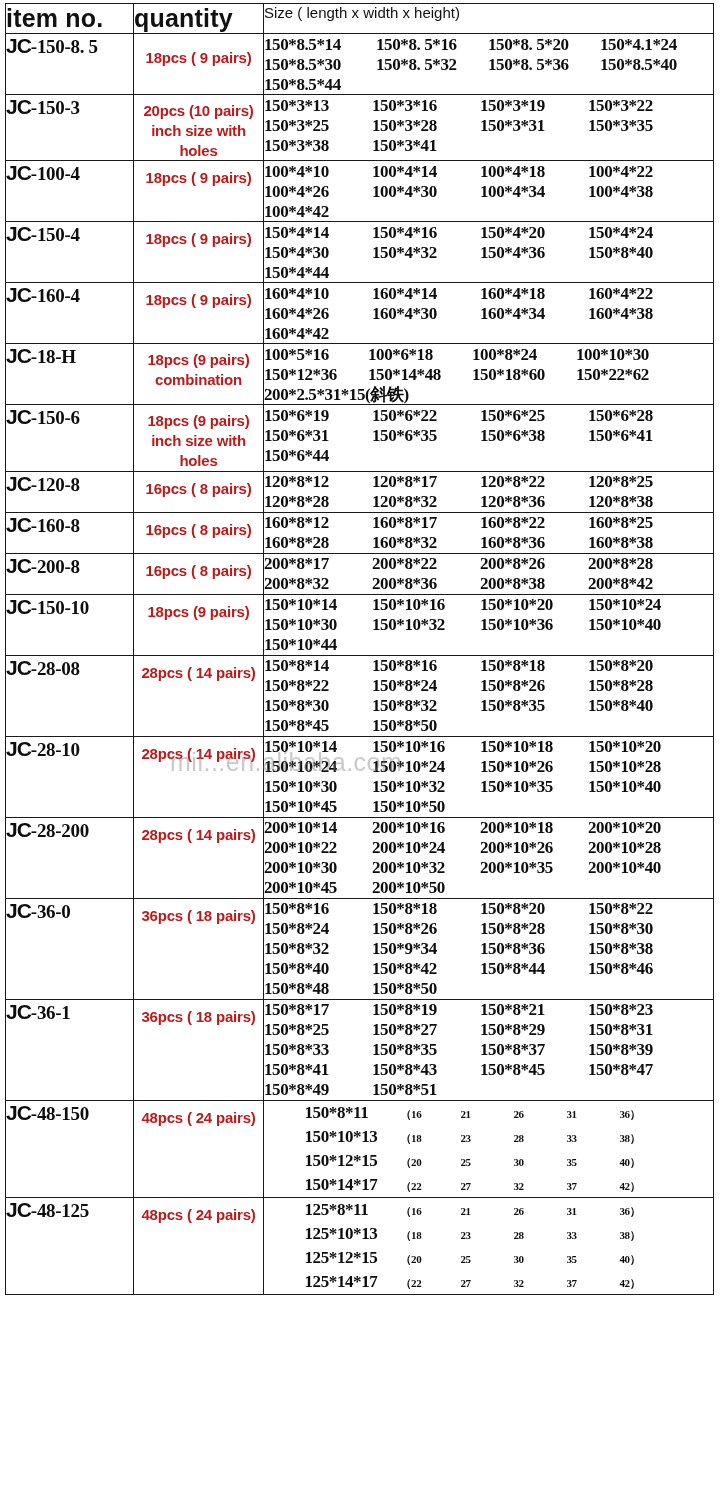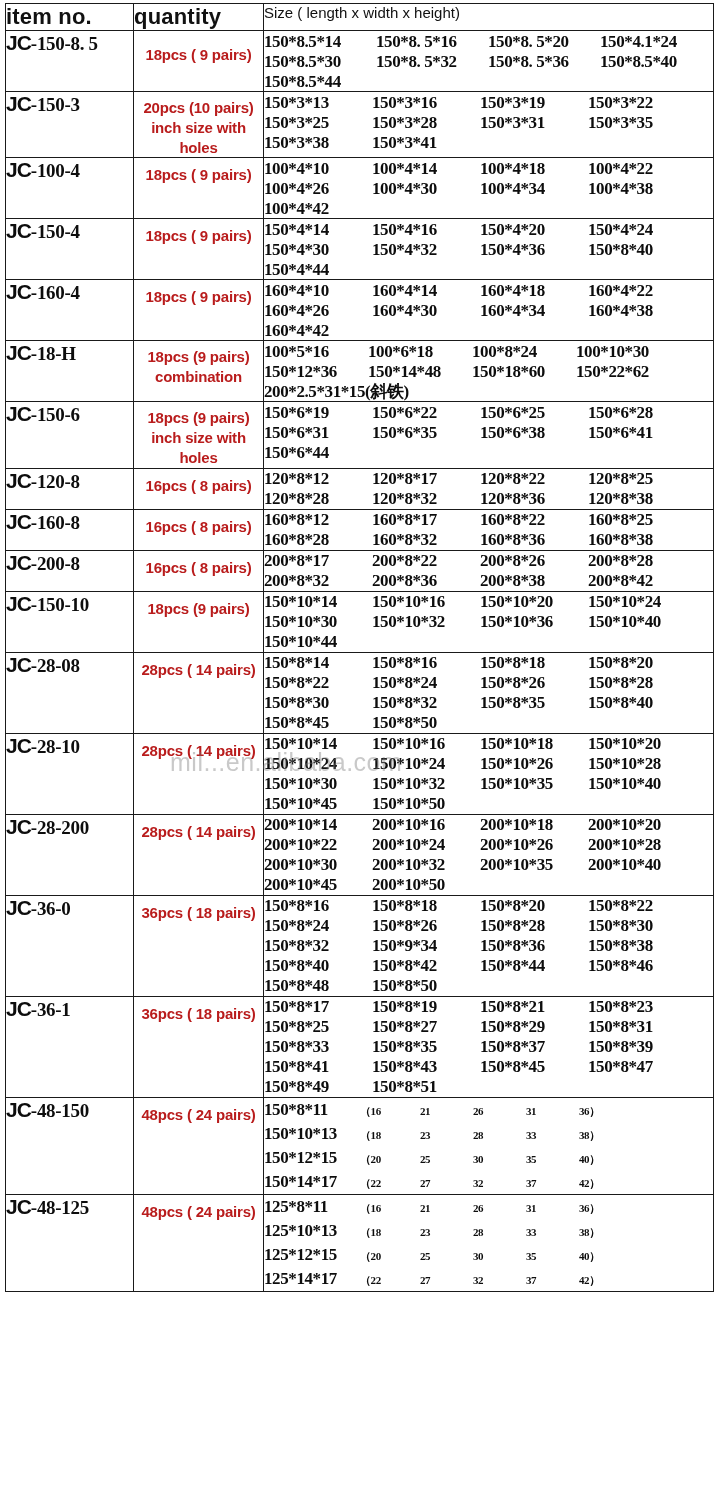--- a/index.html
+++ b/index.html
@@ -37,21 +37,21 @@
     background: transparent;
   }
 
   col.c-item  { width: 128px; }
   col.c-qty   { width: 130px; }
   col.c-size  { width: 450px; }
 
   
   .hdr-item, .hdr-qty {
     font-weight: bold;
-    font-size: 22px;
+    font-size: 25px;
     text-align: center;
     padding: 4px 0 5px 0;
     letter-spacing: .2px;
     color: #111;
   }
   .hdr-item { text-align: left; padding-left: 14px; }
   .hdr-qty  { text-align: left; padding-left: 22px; }
   .hdr-size {
     font-size: 15px;
     text-align: left;
@@ -115,21 +115,21 @@
     color: #0d0d0d;
     letter-spacing: -0.4px;
   }
 
   
   .g4 .size-tok { width: 108px; display: inline-block; }
   .g4w .size-tok { width: 112px; display: inline-block; }
   .g4t .size-tok { width: 104px; display: inline-block; }
 
   
-  .brow { display: flex; align-items: baseline; padding: 2px 0; white-space: nowrap; }
+  .brow { display: flex; align-items: baseline; padding: 2px 0; white-space: nowrap; justify-content: center; }
   .brow .base { font-family:"Liberation Serif",serif; font-size:17px; font-weight:bold; color:#0d0d0d; letter-spacing:-0.4px; width: 96px; display:inline-block; }
   .brow .num  { font-family:"Liberation Serif",serif; font-size:11px; font-weight:bold; color:#0d0d0d; letter-spacing:-0.4px; width: 53px; display:inline-block; text-align:left; }
   .brow .num.first { width: 60px; }
 
   
   #watermark {
     position: absolute;
     left: 170px;
     top: 745px;
     font-family: "Liberation Sans", sans-serif;

